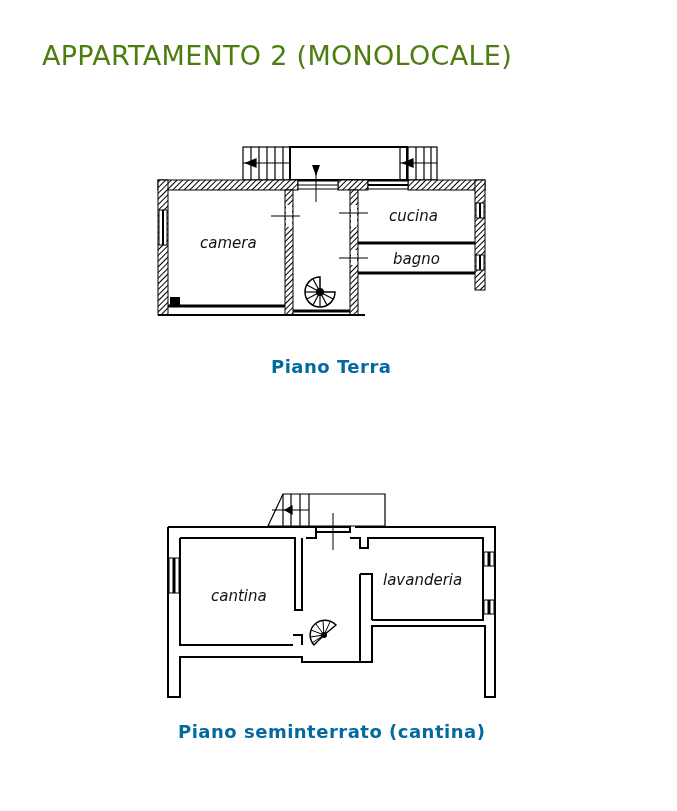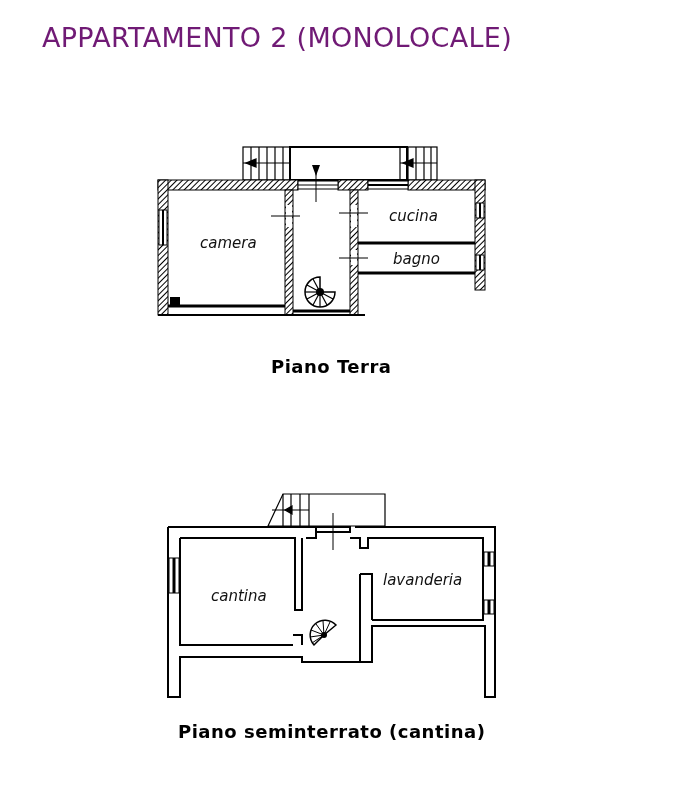--- a/index.html
+++ b/index.html
@@ -1,18 +1,18 @@
 <!DOCTYPE html>
 <html><head>
   <meta charset="utf-8">
   <style>
     html, body { margin: 0; padding: 0; background: #ffffff; }
     body { width: 677px; height: 811px; position: relative; overflow: hidden; font-family: "DejaVu Sans", sans-serif; }
-    .title { position: absolute; left: 42px; top: 22px; font-size: 27px; color: #701a75; letter-spacing: 0.3px; white-space: nowrap; }
-    .caption { position: absolute; font-size: 18px; font-weight: bold; color: #000000; white-space: nowrap; letter-spacing: 0.5px; }
+    .title { position: absolute; left: 42px; top: 40px; font-size: 27px; color: #4d7c0f; letter-spacing: 0.3px; white-space: nowrap; }
+    .caption { position: absolute; font-size: 18px; font-weight: bold; color: #0369a1; white-space: nowrap; letter-spacing: 0.5px; }
     .cap-terra { left: 271px; top: 356px; }
     .cap-semi { left: 178px; top: 721px; }
     svg.plan { position: absolute; left: 0; top: 0; }
     .room-label { font-family: "DejaVu Sans", sans-serif; font-style: italic; font-size: 15px; fill: #111; }
   </style>
 </head>
 <body>
 
 <div class="title">APPARTAMENTO 2 (MONOLOCALE)</div>
 

